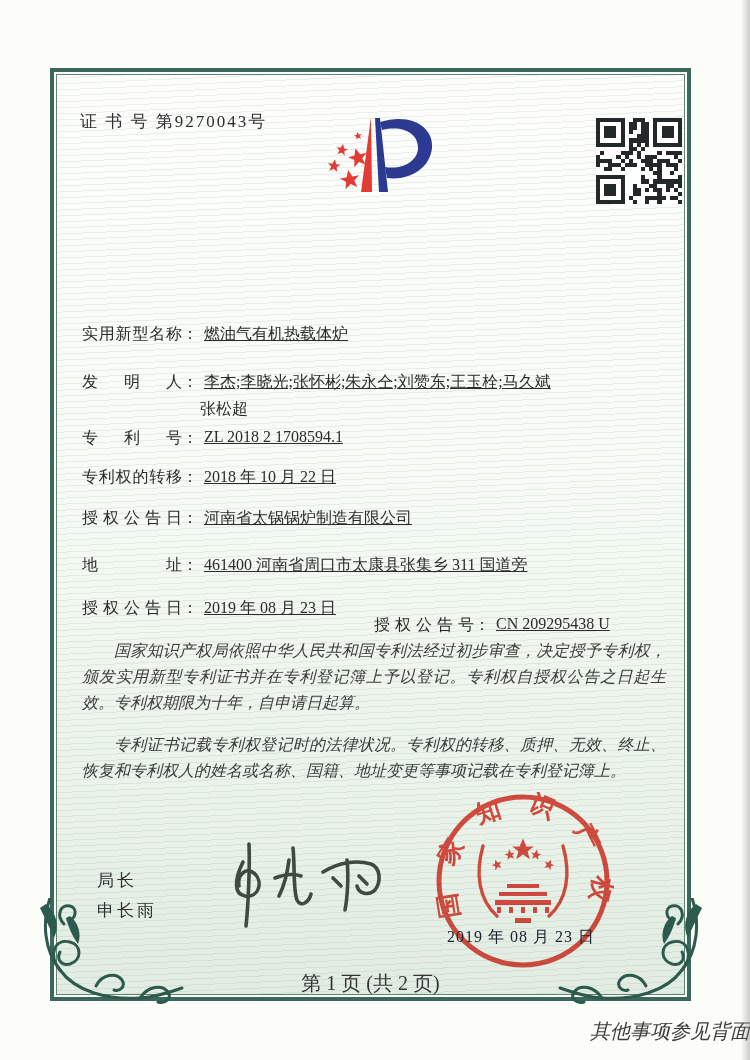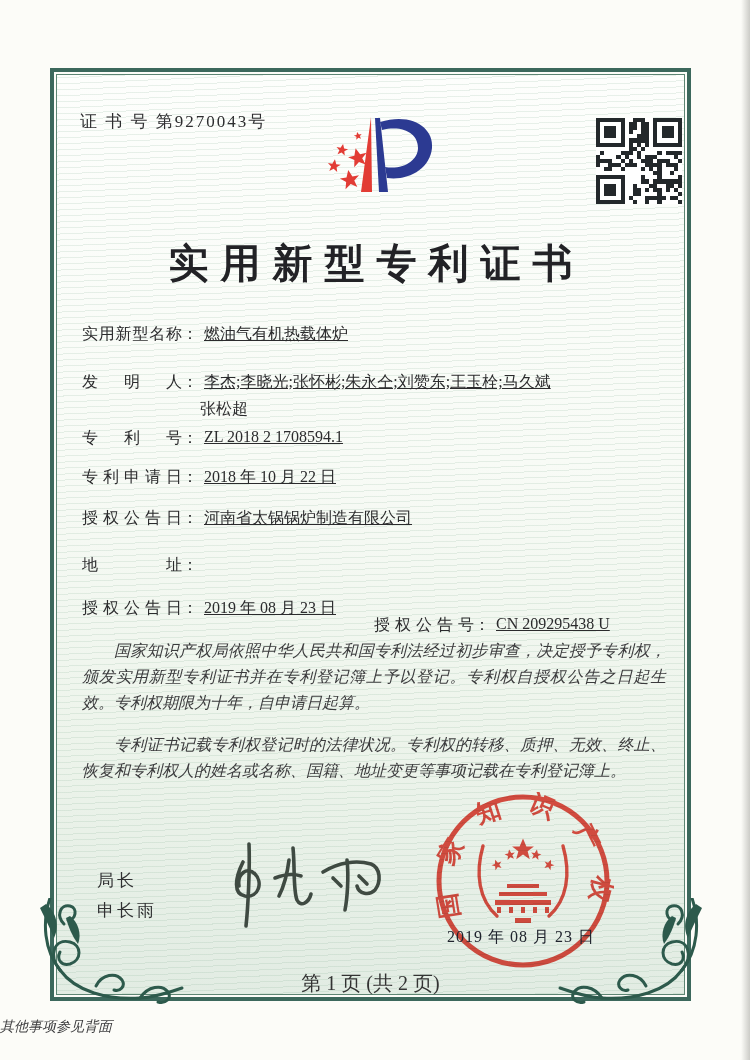--- a/index.html
+++ b/index.html
@@ -21,21 +21,21 @@
   .field-row{position:absolute;left:82px;font-size:16px;display:flex;align-items:flex-start;}
   .f-label{display:inline-block;width:100px;text-align:justify;text-align-last:justify;flex:none;}
   .f-colon{flex:none;margin:0 6px 0 0;}
   .f-value{white-space:nowrap;text-decoration:underline;}
   .paras{position:absolute;left:82px;top:622px;width:584px;font-size:16px;line-height:26px;
          color:#3b3b3d;font-style:italic;text-align:justify;}
   .paras p{margin:16px 0 8px;text-indent:2em;}
   .signer{left:97px;font-size:17px;letter-spacing:3px;color:#303032;font-family:Liberation Mono, monospace;}
   .seal-date{left:447px;top:927px;font-size:16px;letter-spacing:1px;color:#20242e;z-index:6;font-weight:500;}
   .page-num{left:50px;top:970px;width:641px;text-align:center;font-size:20px;color:#333;}
-  .back-note{left:0;top:1018px;width:750px;text-align:left;font-size:14px;font-style:italic;color:#3c3c3e;}
+  .back-note{left:0;top:1018px;width:750px;text-align:right;font-size:20px;font-style:italic;color:#3c3c3e;}
   
   .logo{position:absolute;left:312px;top:106px;width:158px;height:124px;}
   .qr{position:absolute;left:596px;top:118px;width:86px;height:86px;background:#fff;}
   .seal{position:absolute;left:432px;top:792px;width:182px;height:182px;z-index:5;
         mix-blend-mode:multiply;opacity:.9;}
   .signature{position:absolute;left:205px;top:838px;width:185px;height:92px;z-index:4;}
   .flourish{position:absolute;top:898px;width:150px;height:112px;z-index:3;}
   .flourish.left{left:36px;}
   .flourish.right{left:556px;transform:scaleX(-1);}
 </style>
@@ -197,51 +197,51 @@
       <rect x="1" y="1" width="5" height="5" fill="#fff"></rect>
       <rect x="2" y="2" width="3" height="3" fill="#23282b"></rect>
       <rect x="14" y="0" width="7" height="7" fill="#23282b"></rect>
       <rect x="15" y="1" width="5" height="5" fill="#fff"></rect>
       <rect x="16" y="2" width="3" height="3" fill="#23282b"></rect>
       <rect x="0" y="14" width="7" height="7" fill="#23282b"></rect>
       <rect x="1" y="15" width="5" height="5" fill="#fff"></rect>
       <rect x="2" y="16" width="3" height="3" fill="#23282b"></rect>
     </svg>
 
-  <div class="abs title">实用新型专利证书</div>
 
   <div class="field-row" style="top:324px">
     <span class="f-label">实用新型名称</span>
       <span class="f-colon">：</span>
       <span class="f-value">燃油气有机热载体炉</span>
   </div>
   <div class="field-row" style="top:372px">
     <span class="f-label">发明人</span>
       <span class="f-colon">：</span>
       <span class="f-value">李杰;李晓光;张怀彬;朱永仝;刘赞东;王玉栓;马久斌</span>
   </div>
   <div class="abs" style="left:200px;top:399px;font-size:16px">张松超</div>
   <div class="field-row" style="top:428px">
     <span class="f-label">专利号</span>
       <span class="f-colon">：</span>
       <span class="f-value">ZL 2018 2 1708594.1</span>
   </div>
   <div class="field-row" style="top:467px">
-    <span class="f-label">专利申请日</span>
+    <span class="f-label">专利权的转移</span>
       <span class="f-colon">：</span>
       <span class="f-value">2018 年 10 月 22 日</span>
   </div>
   <div class="field-row" style="top:508px">
     <span class="f-label">授权公告日</span>
       <span class="f-colon">：</span>
       <span class="f-value">河南省太锅锅炉制造有限公司</span>
   </div>
   <div class="field-row" style="top:555px">
     <span class="f-label">地址</span>
       <span class="f-colon">：</span>
+      <span class="f-value">461400 河南省周口市太康县张集乡 311 国道旁</span>
   </div>
   <div class="field-row" style="top:598px">
     <span class="f-label">授权公告日</span>
       <span class="f-colon">：</span>
       <span class="f-value">2019 年 08 月 23 日</span>
   </div>
   <div class="field-row" style="top:615px;left:374px">
     <span class="f-label">授权公告号</span>
       <span class="f-colon">：</span>
       <span class="f-value">CN 209295438 U</span>

